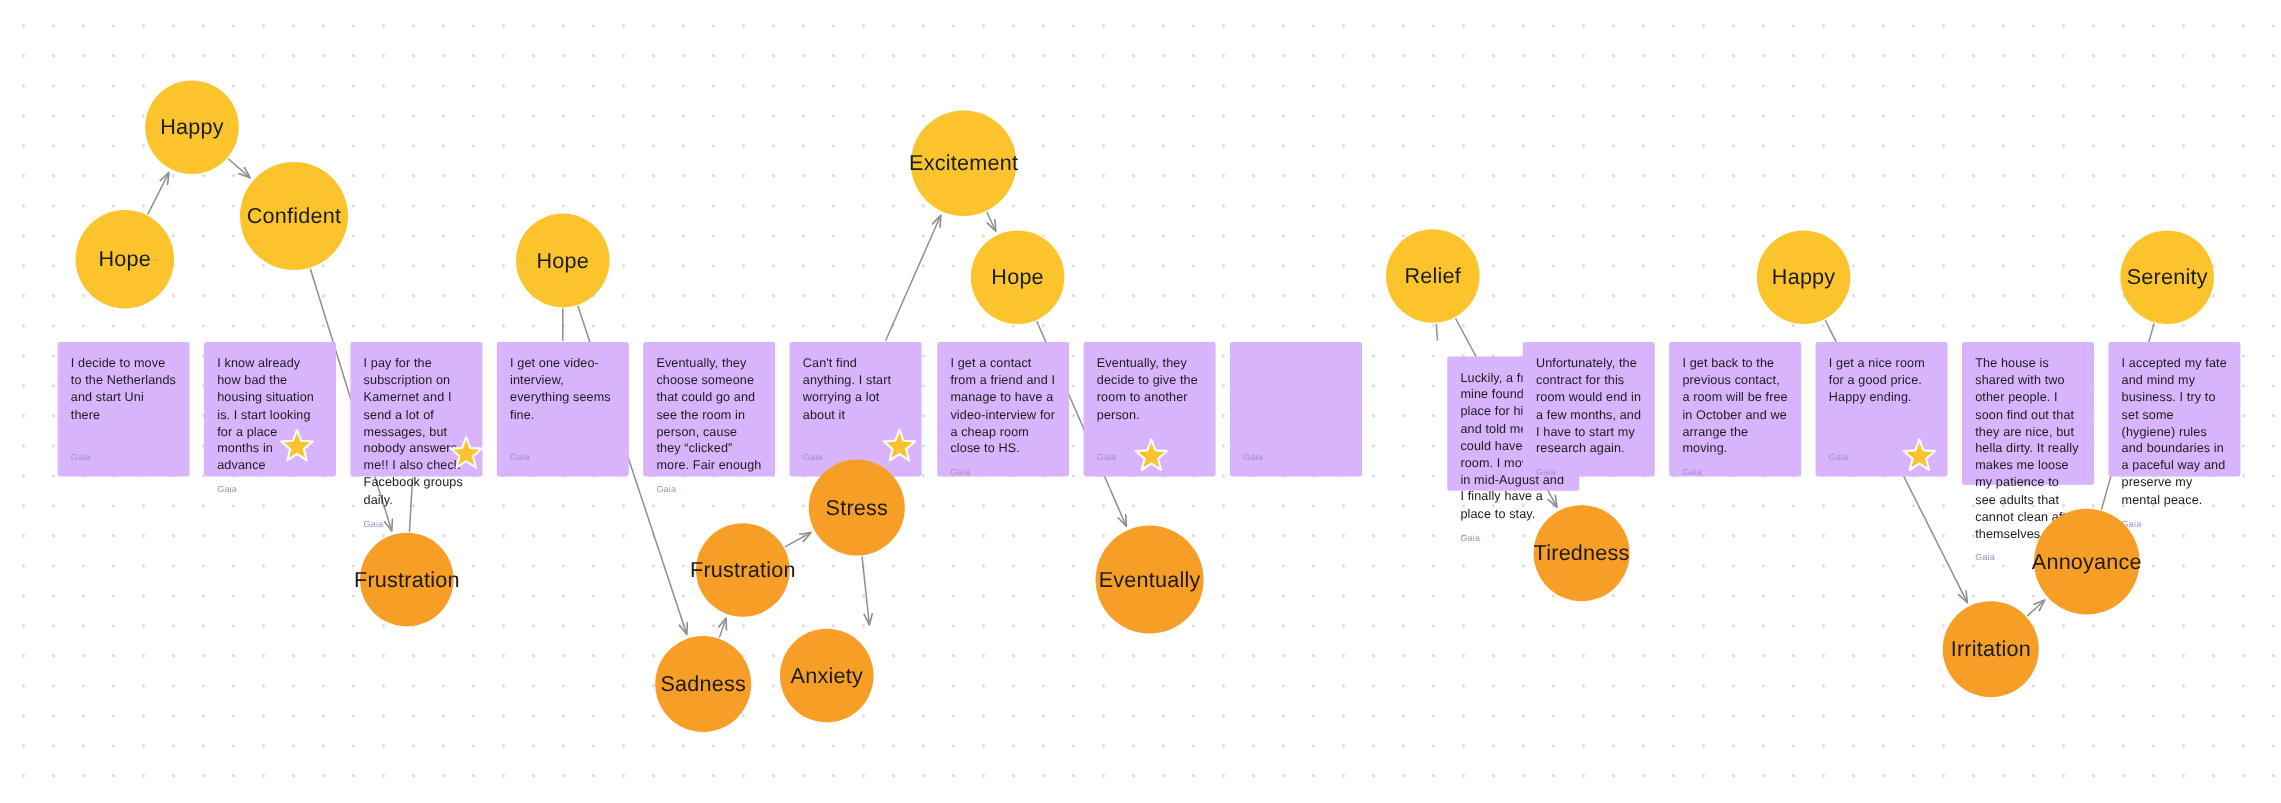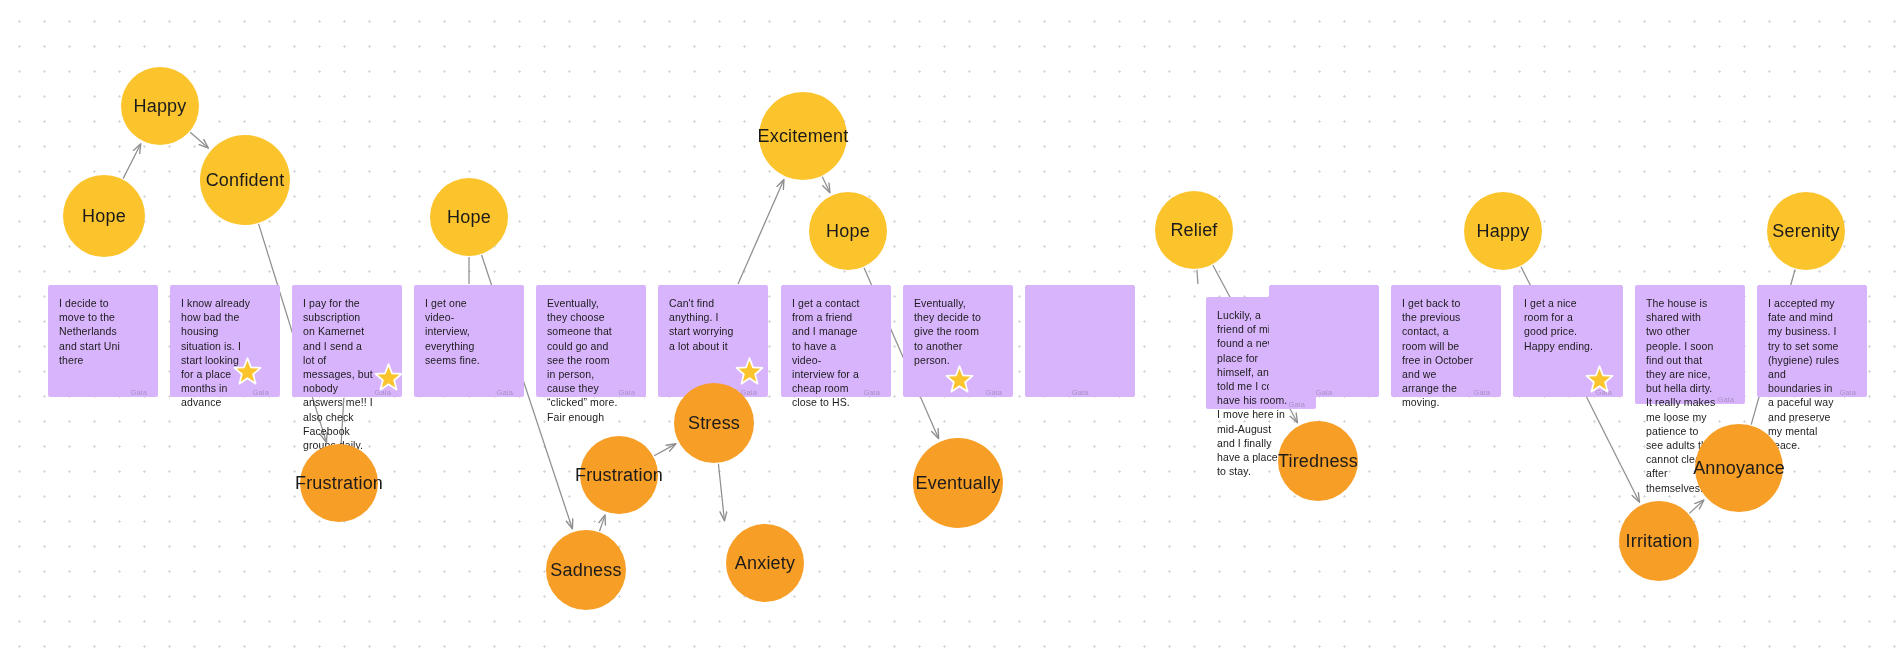--- a/index.html
+++ b/index.html
@@ -28,24 +28,24 @@
     height: 669px;
     pointer-events: none;
     z-index: 1;
   }
   .card {
     position: absolute;
     z-index: 2;
     background: #d8b4fc;
     border-radius: 2px;
     box-sizing: border-box;
-    padding: 11px 11px 0 11px;
+    padding: 11px 11px 12px 11px;
     display: flex;
-    flex-direction: row;
-    justify-content: center;
+    flex-direction: column;
+    justify-content: space-between;
   }
   .card-text {
     font-size: 10.5px;
     line-height: 14.2px;
     color: #1b1b1b;
     letter-spacing: 0.01em;
     word-break: normal;
   }
   .card-author {
     margin-top: auto;
@@ -141,20 +141,21 @@
         <div class="card-author">Gaia</div>
       </div>
       <div class="card" style="left: 1025px; top: 285px; width: 110px; height: 112px;">
         <div class="card-author">Gaia</div>
       </div>
       <div class="card" style="left: 1206px; top: 285px; width: 110px; height: 112px; margin-top: 12px;">
         <div class="card-text">Luckily, a friend of mine found a new place for himself, and told me I could have his room. I move here in mid-August and I finally have a place to stay.</div>
         <div class="card-author">Gaia</div>
       </div>
       <div class="card" style="left: 1269px; top: 285px; width: 110px; height: 112px;">
+        <div class="card-text">Unfortunately, the contract for this room would end in a few months, and I have to start my research again.</div>
         <div class="card-author">Gaia</div>
       </div>
       <div class="card" style="left: 1391px; top: 285px; width: 110px; height: 112px;">
         <div class="card-text">I get back to the previous contact, a room will be free in October and we arrange the moving.</div>
         <div class="card-author">Gaia</div>
       </div>
       <div class="card" style="left: 1513px; top: 285px; width: 110px; height: 112px;">
         <div class="card-text">I get a nice room for a good price. Happy ending.</div>
         <div class="card-author">Gaia</div>
       </div>
@@ -188,21 +189,21 @@
       </div>
       <div class="bubble negative" style="left: 580px; top: 436px; width: 78px; height: 78px;">
         <span>Frustration</span>
       </div>
       <div class="bubble negative" style="left: 674px; top: 383px; width: 80px; height: 80px;">
         <span>Stress</span>
       </div>
       <div class="bubble positive" style="left: 759px; top: 92px; width: 88px; height: 88px;">
         <span>Excitement</span>
       </div>
-      <div class="bubble negative" style="left: 726px; top: 524px; width: 78px; height: 78px;">
+      <div class="bubble negative" style="left: 650px; top: 524px; width: 78px; height: 78px;">
         <span>Anxiety</span>
       </div>
       <div class="bubble positive" style="left: 809px; top: 192px; width: 78px; height: 78px;">
         <span>Hope</span>
       </div>
       <div class="bubble negative" style="left: 913px; top: 438px; width: 90px; height: 90px;">
         <span>Eventually</span>
       </div>
       <div class="bubble positive" style="left: 1155px; top: 191px; width: 78px; height: 78px;">
         <span>Relief</span>

